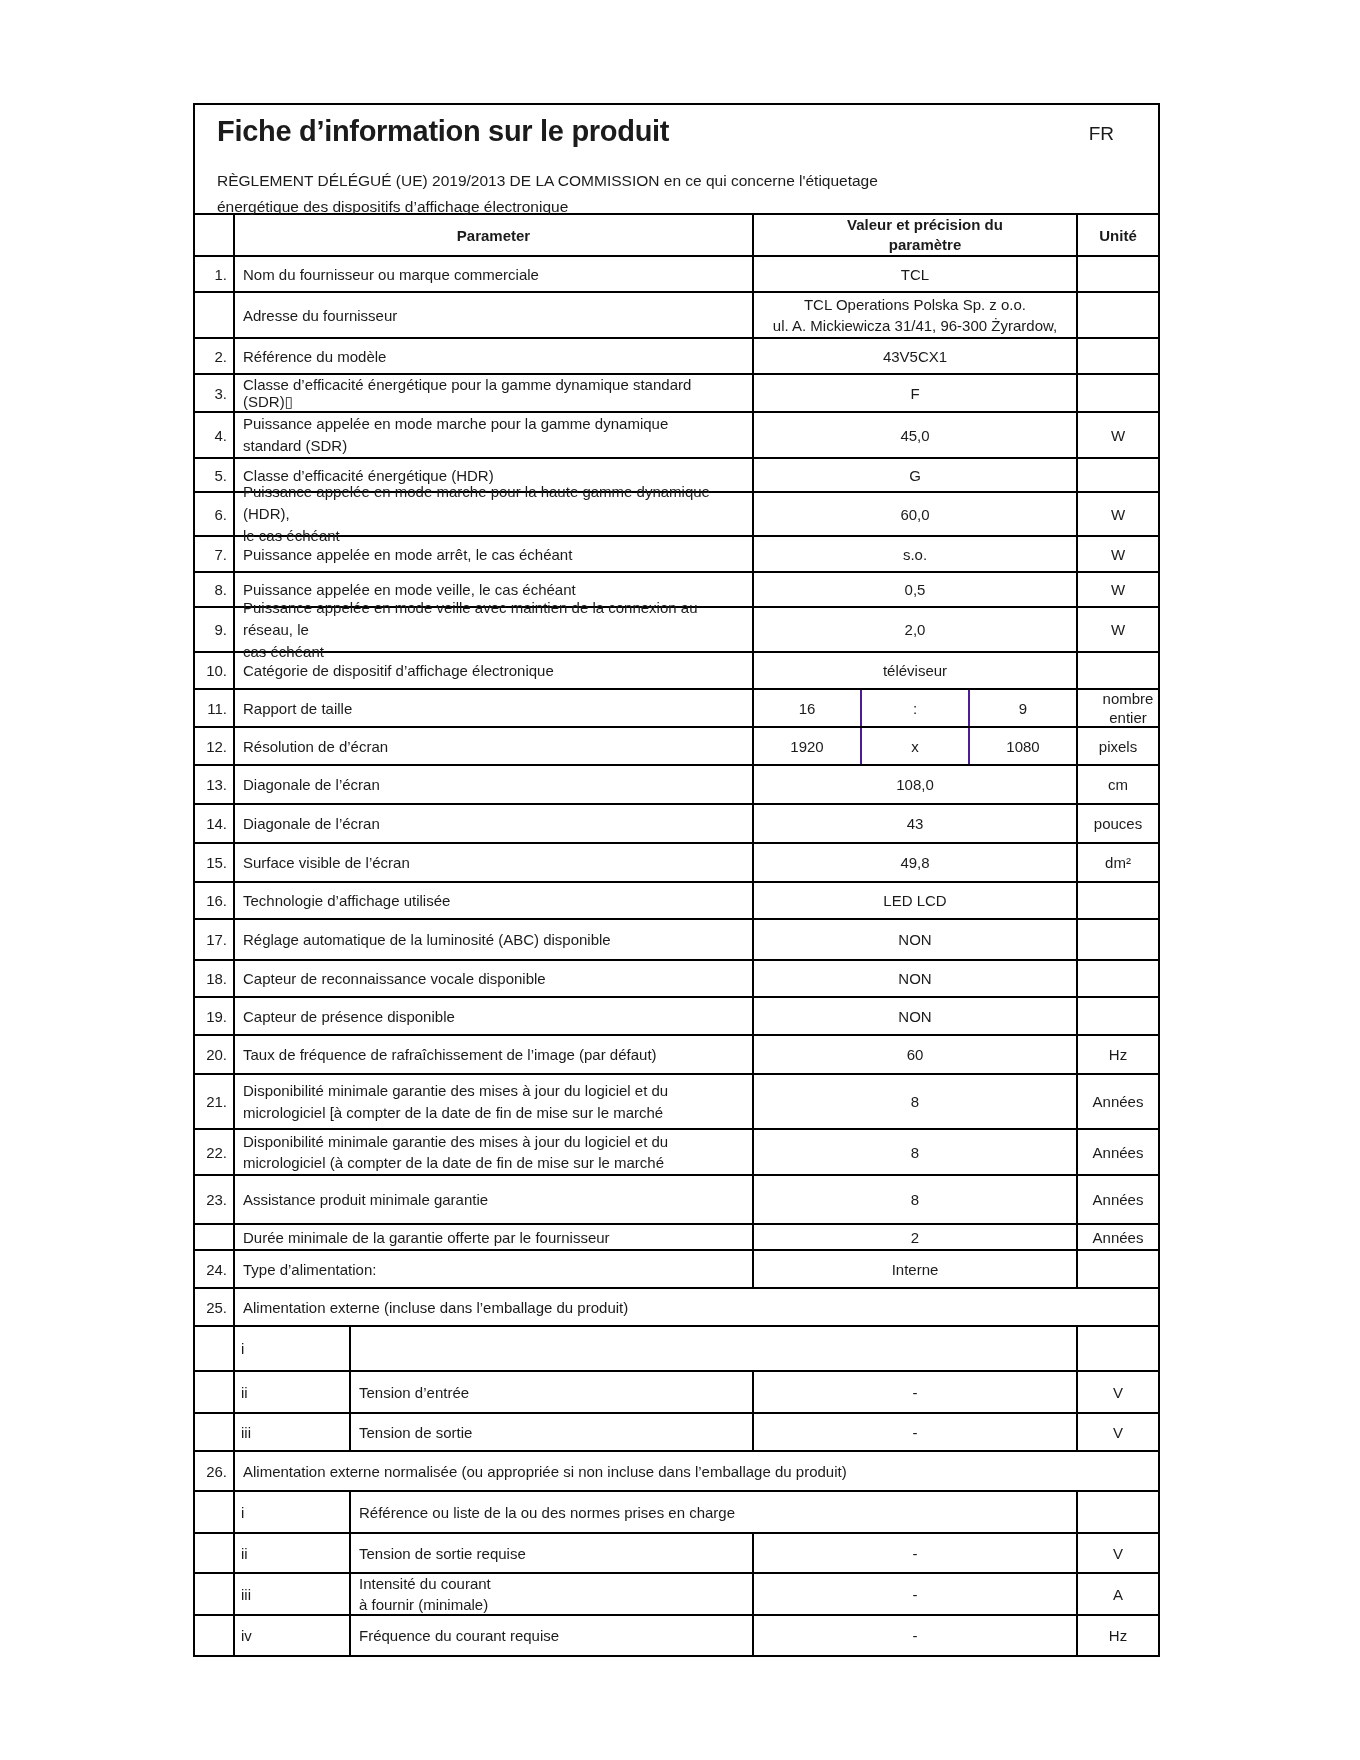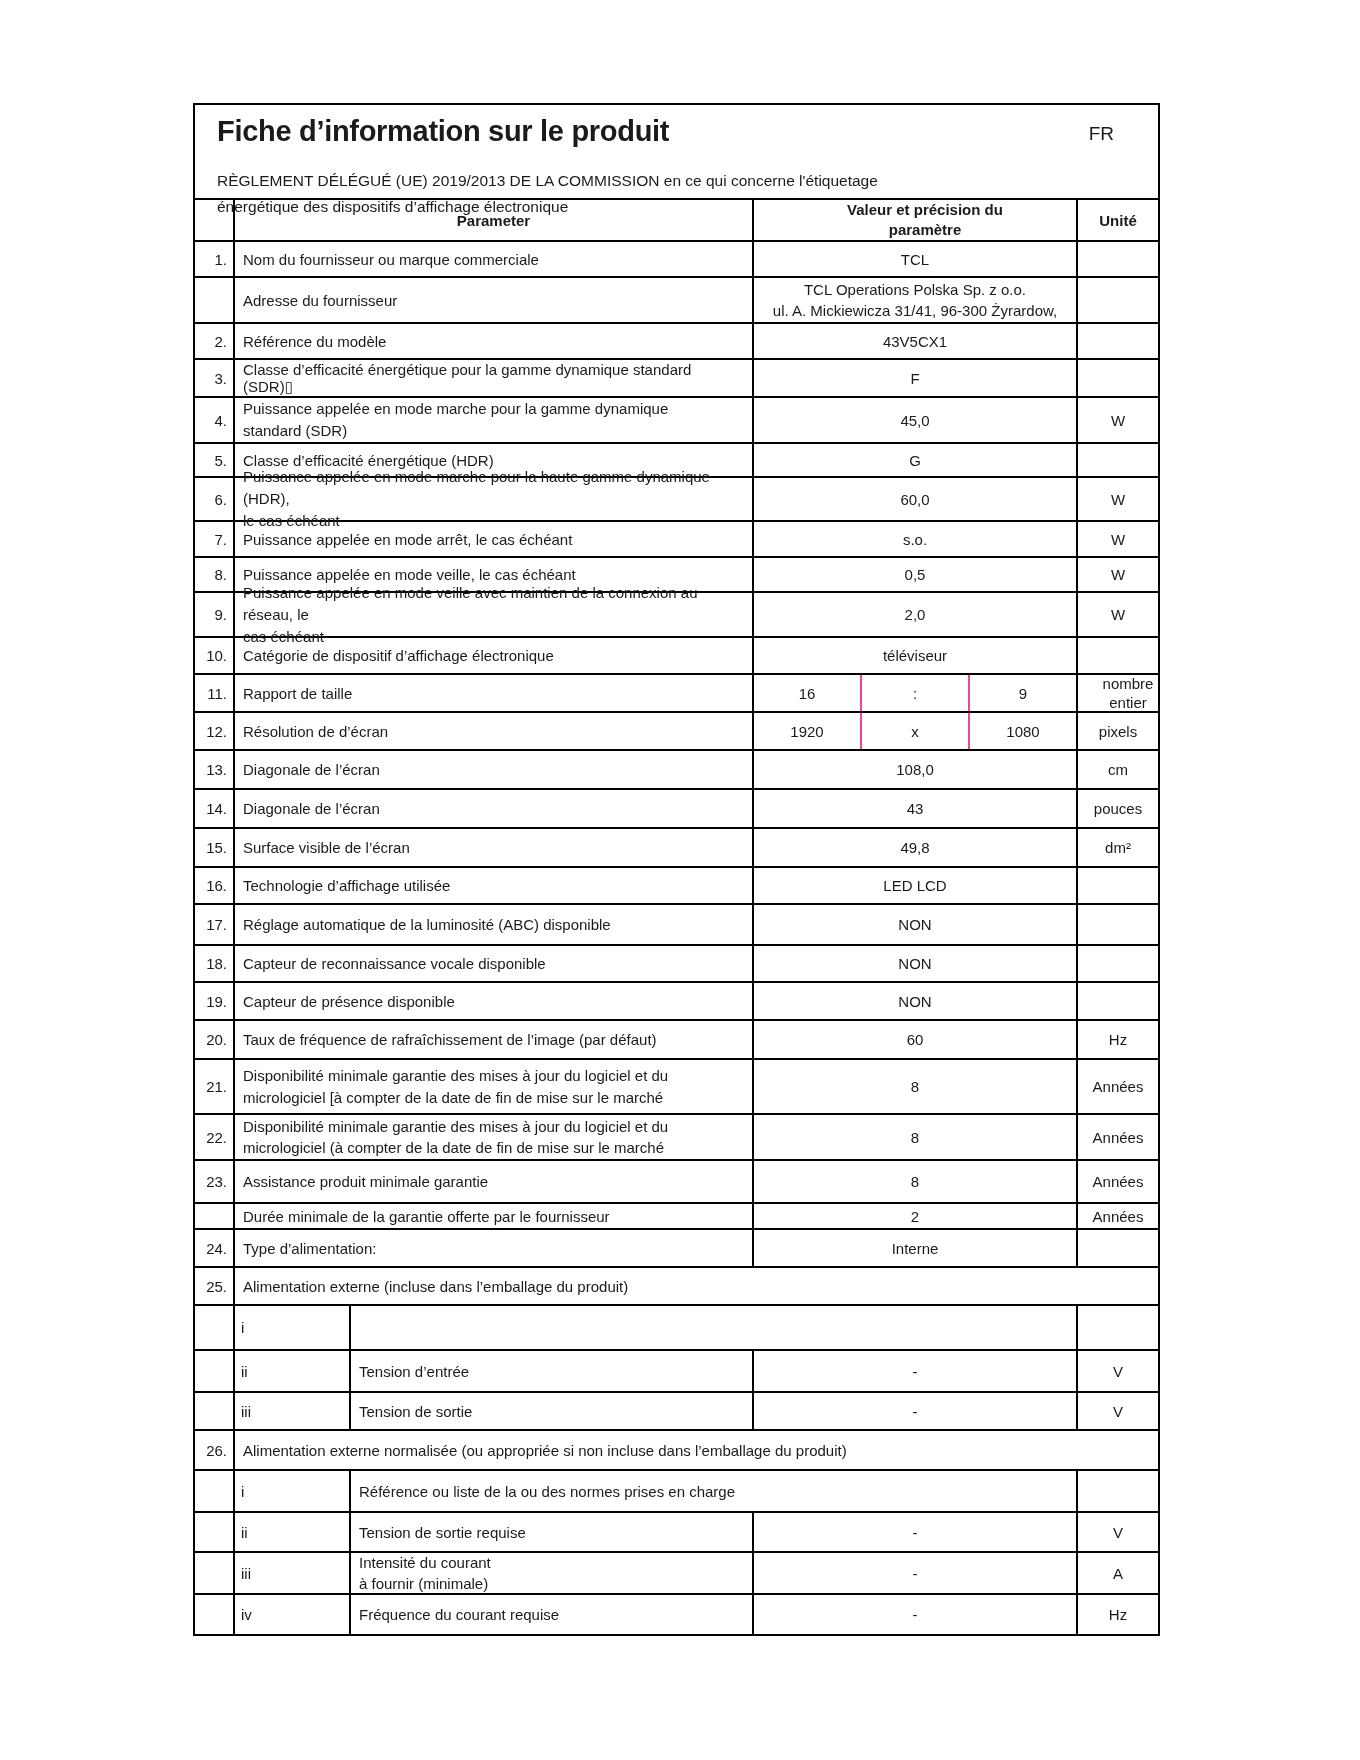--- a/index.html
+++ b/index.html
@@ -1,35 +1,35 @@
 <!DOCTYPE html>
 <html><head>
 <meta charset="utf-8">
 <style>
   * { box-sizing: border-box; margin: 0; padding: 0; }
   html, body { width: 1360px; height: 1760px; background: #ffffff; }
   body { font-family: "Liberation Sans", "DejaVu Sans", sans-serif; color: #1b1b1b; position: relative; }
   .doc { position: absolute; left: 193px; top: 103px; width: 967px; border: 2px solid #000; background: #fff; }
-  .titleblock { height: 93px; position: relative; padding: 10px 20px 4px 22px; }
+  .titleblock { height: 108px; position: relative; padding: 10px 20px 4px 22px; }
   .doc-title { font-size: 29px; font-weight: 700; letter-spacing: -0.3px; }
   .lang { position: absolute; top: 18px; right: 44px; font-size: 19px; font-weight: 400; }
   .subtitle { font-size: 15.5px; line-height: 26px; margin-top: 20px; }
   .tr { display: flex; border-top: 2px solid #000; align-items: stretch; background: #fff; }
   .td { border-right: 2px solid #000; display: flex; align-items: center; font-size: 15px; }
   .tr .td:last-child { border-right: 0; }
   .c-num { width: 40px; justify-content: flex-end; padding-right: 6px; }
   .c-label { width: 519px; padding: 2px 8px; }
   .c-value { width: 324px; justify-content: center; text-align: center; }
   .c-unit { width: 80px; justify-content: center; text-align: center; border-radius: 6px; }
   .c-sublabel { width: 116px; padding-left: 6px; }
   .c-subparam { width: 403px; padding: 8px 8px; }
   .c-wide { width: 923px; padding: 2px 8px; }
   .c-widesub { width: 727px; padding: 2px 8px; }
   .trip { padding: 0; }
-  .vcell { flex: 1 1 0; align-self: stretch; display: flex; align-items: center; justify-content: center; border-right: 2px solid #ec4899; }
+  .vcell { flex: 1 1 0; align-self: stretch; display: flex; align-items: center; justify-content: center; border-right: 2px solid #4c1d95; }
   .vcell:last-child { border-right: 0; }
   .lbl div { line-height: 21px; }
   .two div { line-height: 22px; }
   .unitwrap div { line-height: 19px; text-align: center; margin-left: 20px; }
   .th { font-weight: 700; justify-content: center; text-align: center; }
   .th .unitwrap div { line-height: 20px; }
 </style>
 </head>
 <body>
 
@@ -246,21 +246,21 @@
     <div class="td c-label">
       <div class="lbl">
         <div>Disponibilité minimale garantie des mises à jour du logiciel et du</div>
         <div>micrologiciel (à compter de la date de fin de mise sur le marché</div>
       </div>
     </div>
     <div class="td c-value">8</div>
     <div class="td c-unit">Années</div>
   </div>
 
-  <div class="tr" style="height:43px">
+  <div class="tr" style="height:49px">
     <div class="td c-num">23.</div>
     <div class="td c-label">Assistance produit minimale garantie</div>
     <div class="td c-value">8</div>
     <div class="td c-unit">Années</div>
   </div>
 
   <div class="tr" style="height:26px">
     <div class="td c-num"></div>
     <div class="td c-label">Durée minimale de la garantie offerte par le fournisseur</div>
     <div class="td c-value">2</div>

